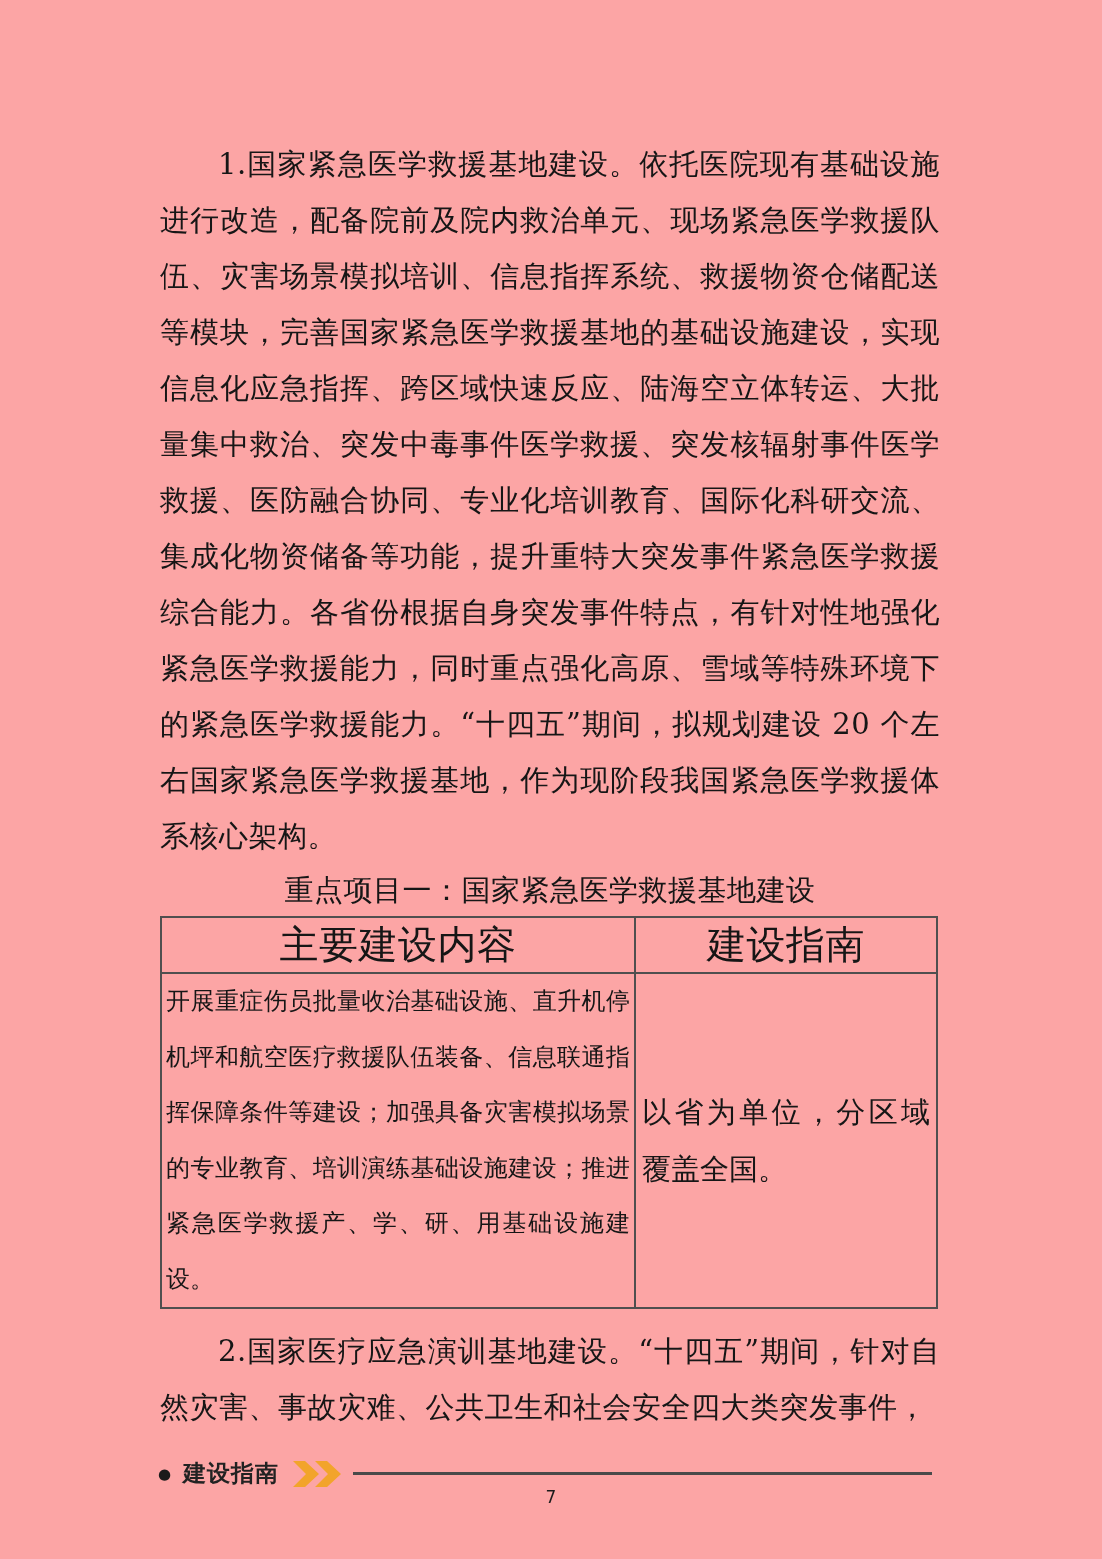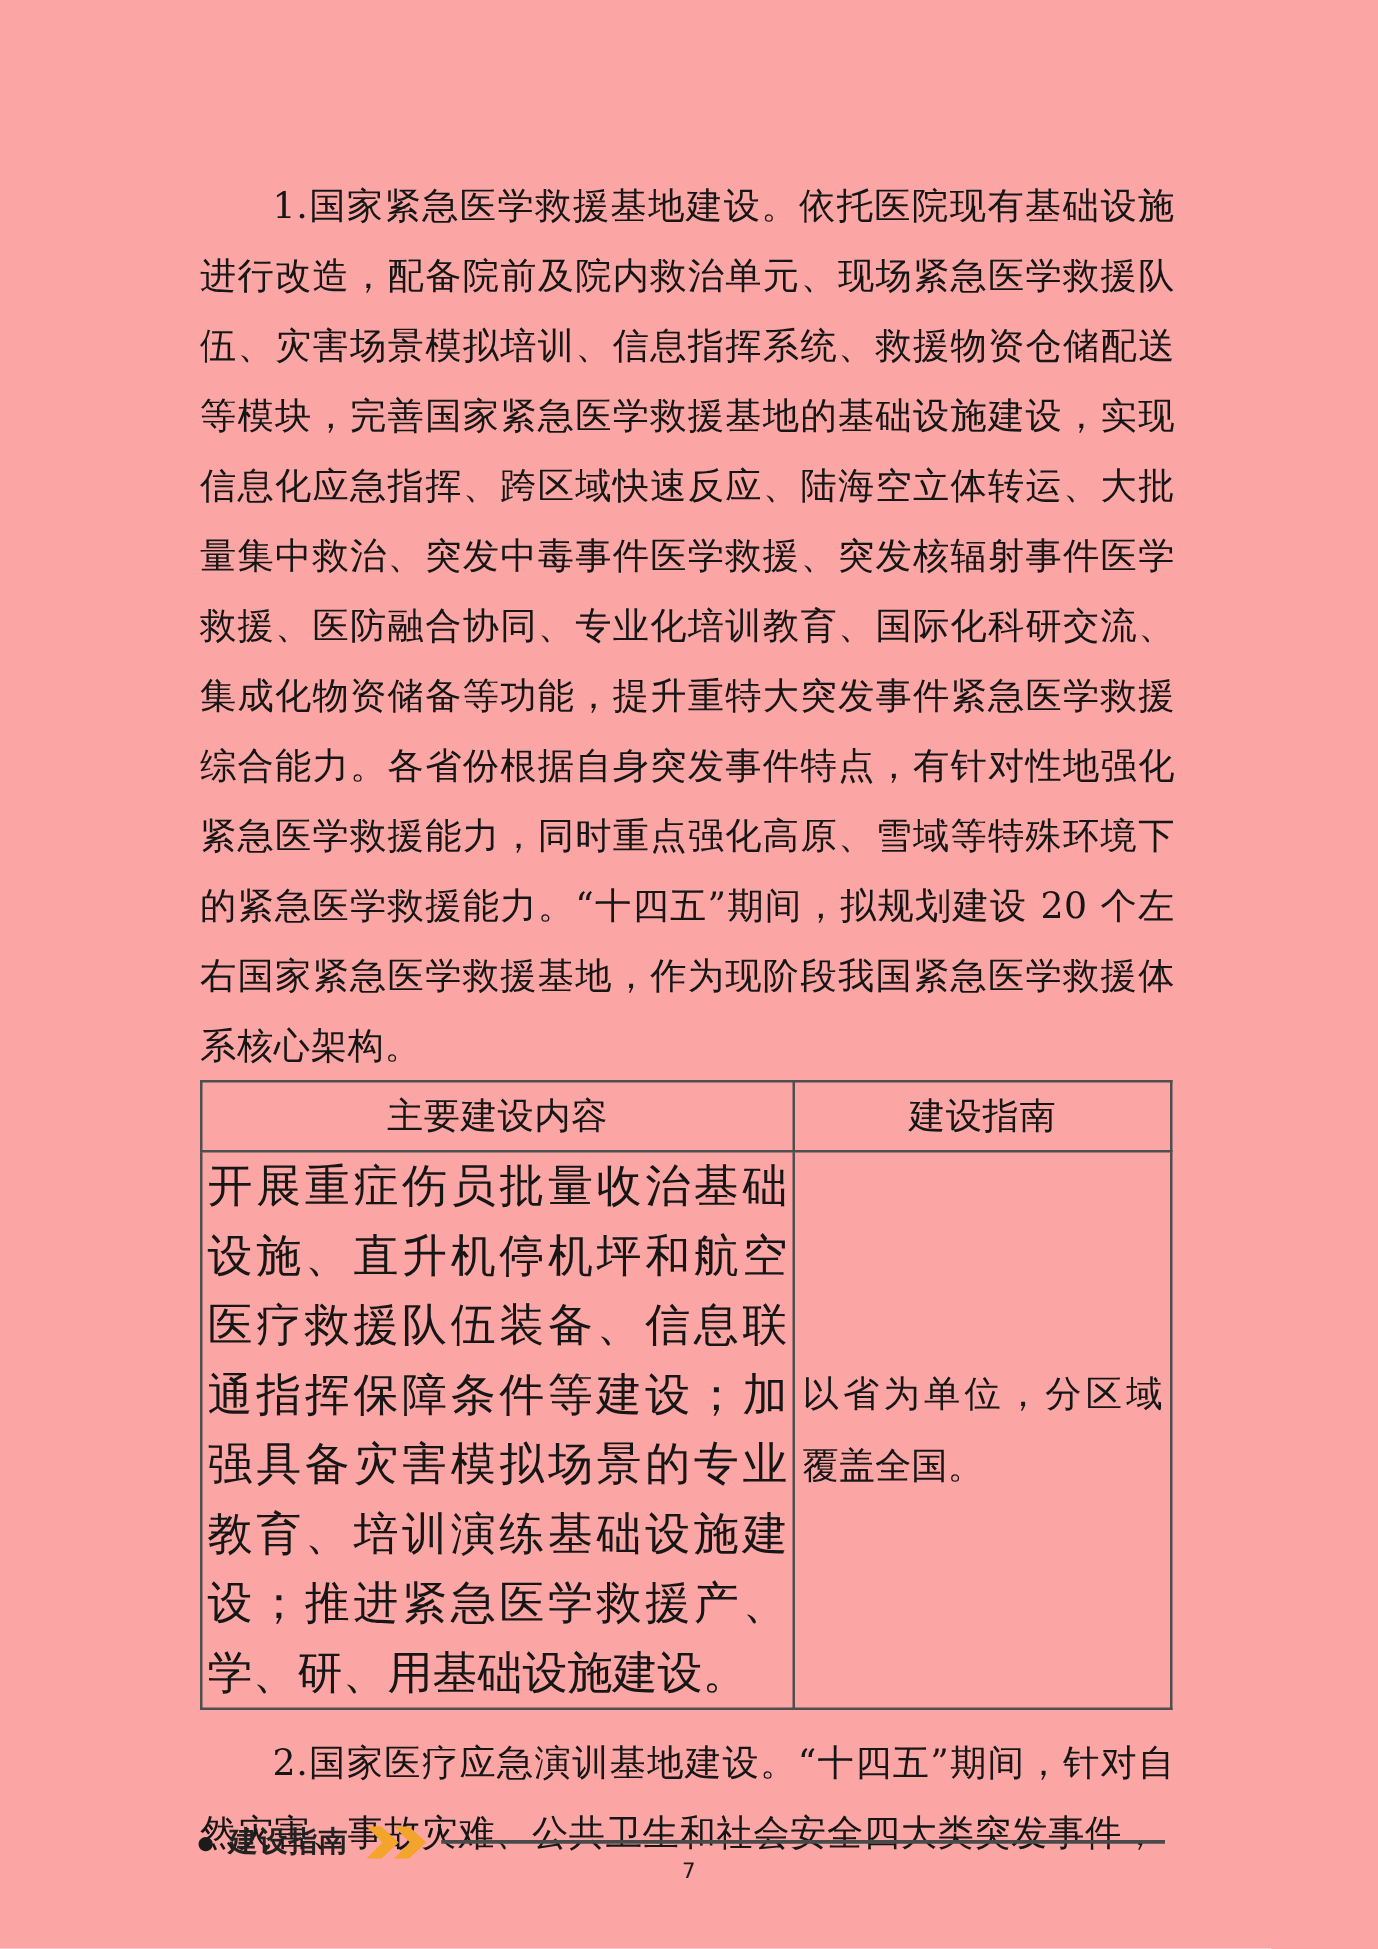--- a/index.html
+++ b/index.html
@@ -43,30 +43,30 @@
   table.build-table {
     border-collapse: collapse;
     width: 776px;
     table-layout: fixed;
   }
   table.build-table, table.build-table th, table.build-table td {
     border: 2px solid #4f4f4f;
   }
   table.build-table th {
     font-weight: normal;
-    font-size: 29px;
+    font-size: 39px;
     height: 54px;
     text-align: center;
     letter-spacing: 0.5px;
     padding: 0;
   }
   table.build-table col.c1 { width: 474px; }
   table.build-table col.c2 { width: 302px; }
   td.cell-main {
-    font-size: 36px;
+    font-size: 24px;
     line-height: 55.5px;
     text-align: justify;
     word-break: break-all;
     padding: 0 4px;
     vertical-align: top;
   }
   td.cell-scope {
     font-size: 29px;
     line-height: 57px;
     text-align: justify;
@@ -122,20 +122,21 @@
   }
 </style>
 </head>
 <body>
 
 <div class="page">
   <div class="content">
 
     <p class="body-para">1.国家紧急医学救援基地建设。依托医院现有基础设施进行改造，配备院前及院内救治单元、现场紧急医学救援队伍、灾害场景模拟培训、信息指挥系统、救援物资仓储配送等模块，完善国家紧急医学救援基地的基础设施建设，实现信息化应急指挥、跨区域快速反应、陆海空立体转运、大批量集中救治、突发中毒事件医学救援、突发核辐射事件医学救援、医防融合协同、专业化培训教育、国际化科研交流、集成化物资储备等功能，提升重特大突发事件紧急医学救援综合能力。各省份根据自身突发事件特点，有针对性地强化紧急医学救援能力，同时重点强化高原、雪域等特殊环境下的紧急医学救援能力。“十四五”期间，拟规划建设 20 个左右国家紧急医学救援基地，作为现阶段我国紧急医学救援体系核心架构。</p>
 
+    <div class="table-caption">重点项目一：国家紧急医学救援基地建设</div>
 
     <table class="build-table">
       <colgroup>
           <col class="c1">
           <col class="c2">
         </colgroup>
       <thead>
         <tr>
           <th>主要建设内容</th>
           <th>建设指南</th>

